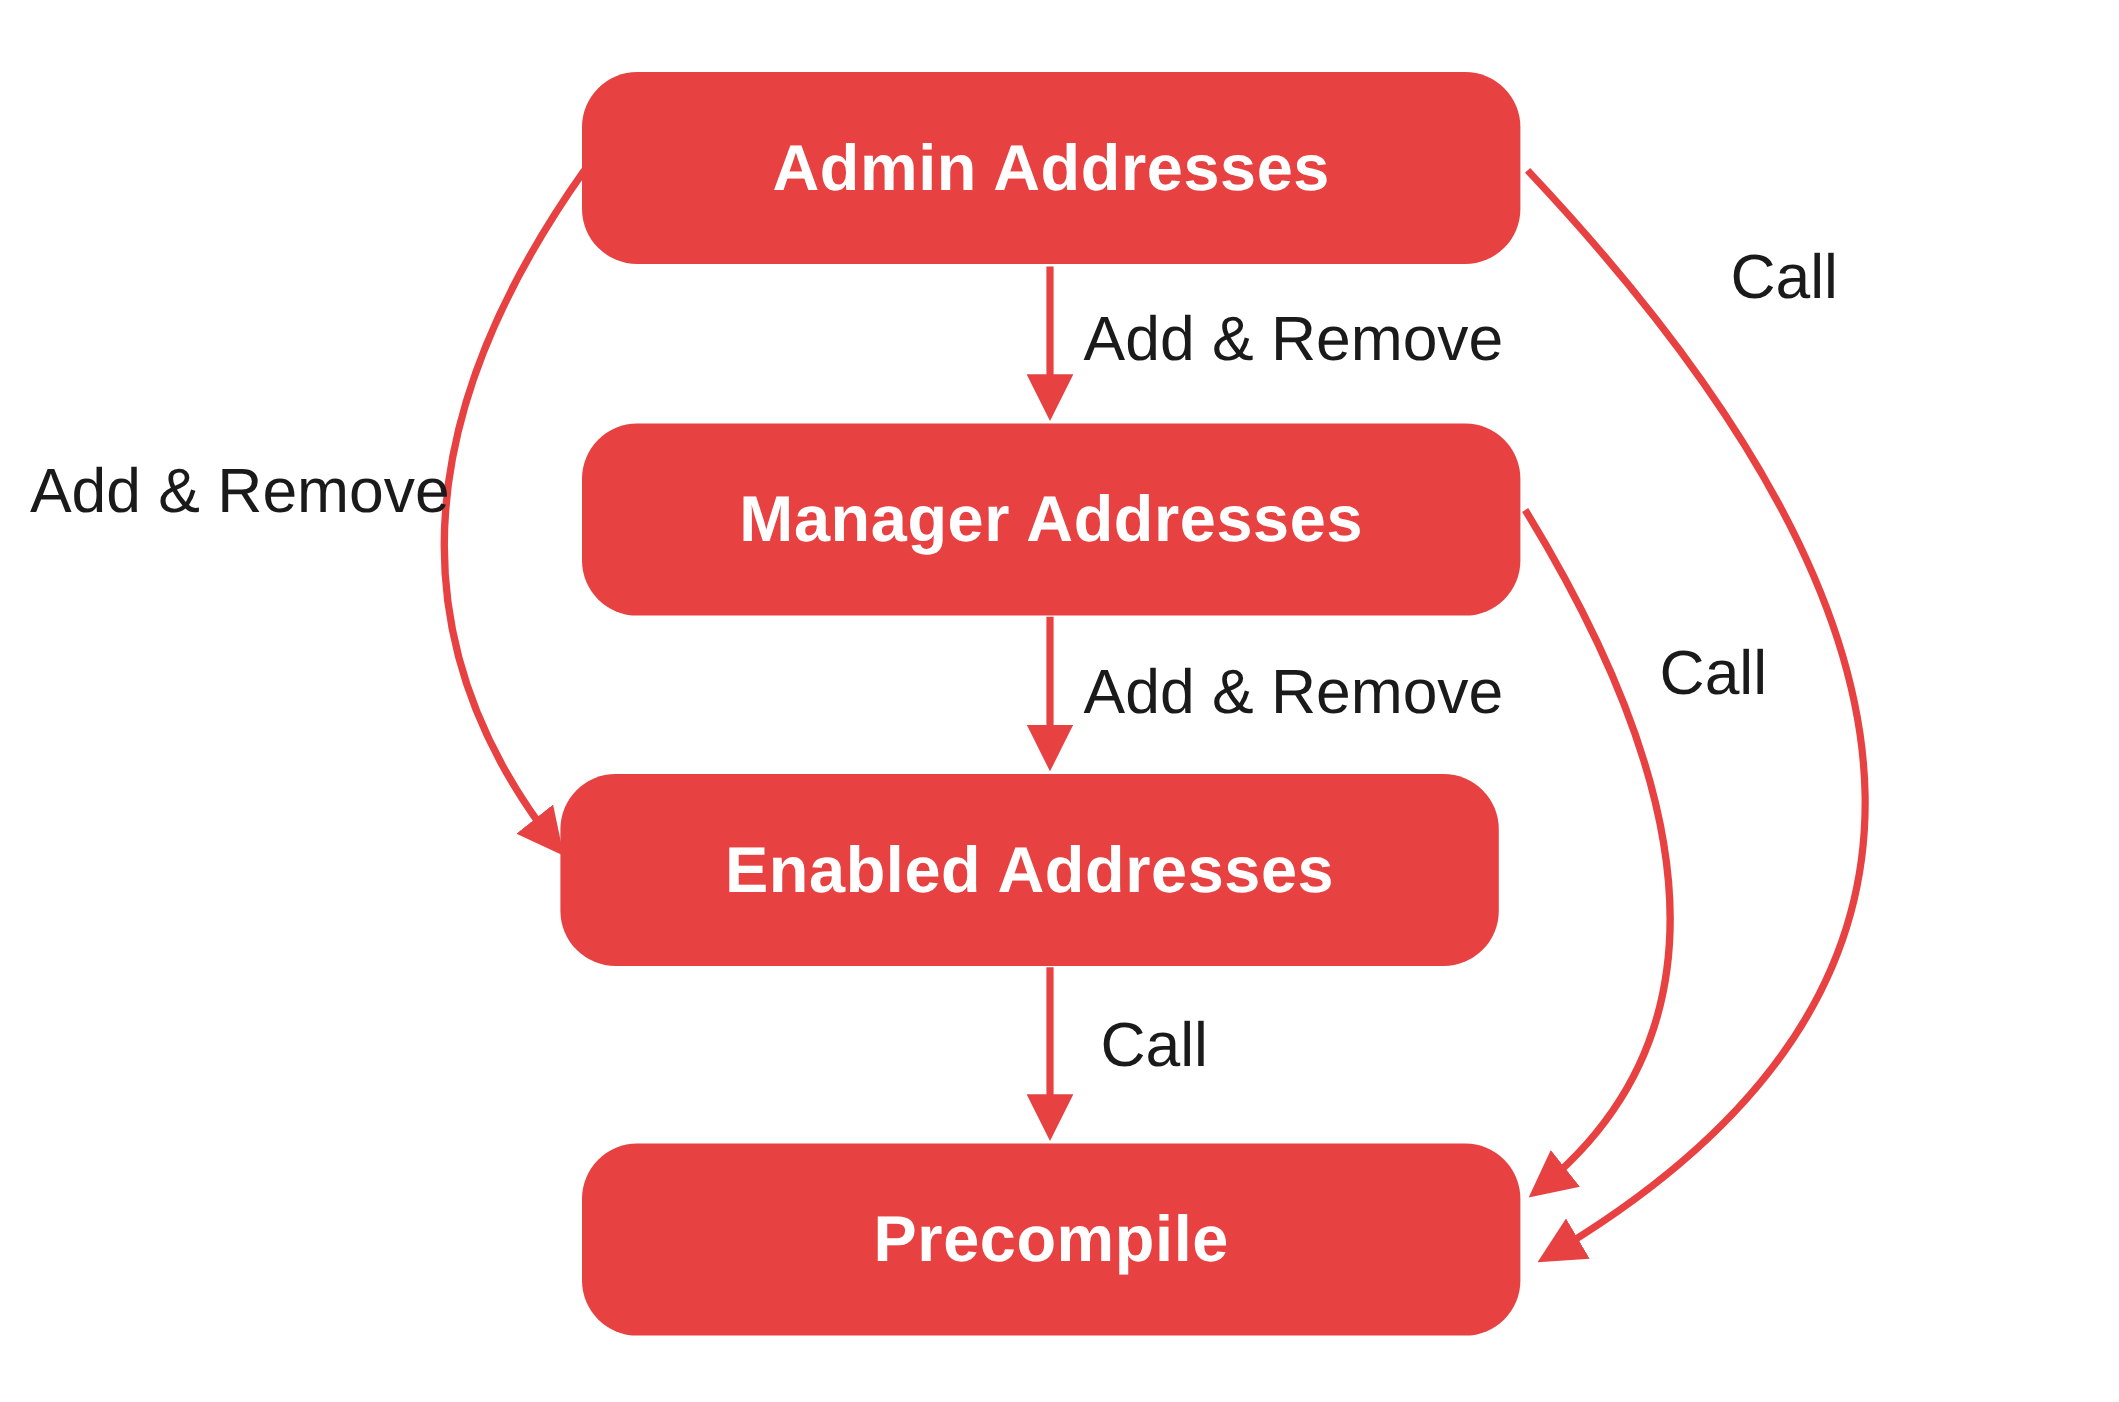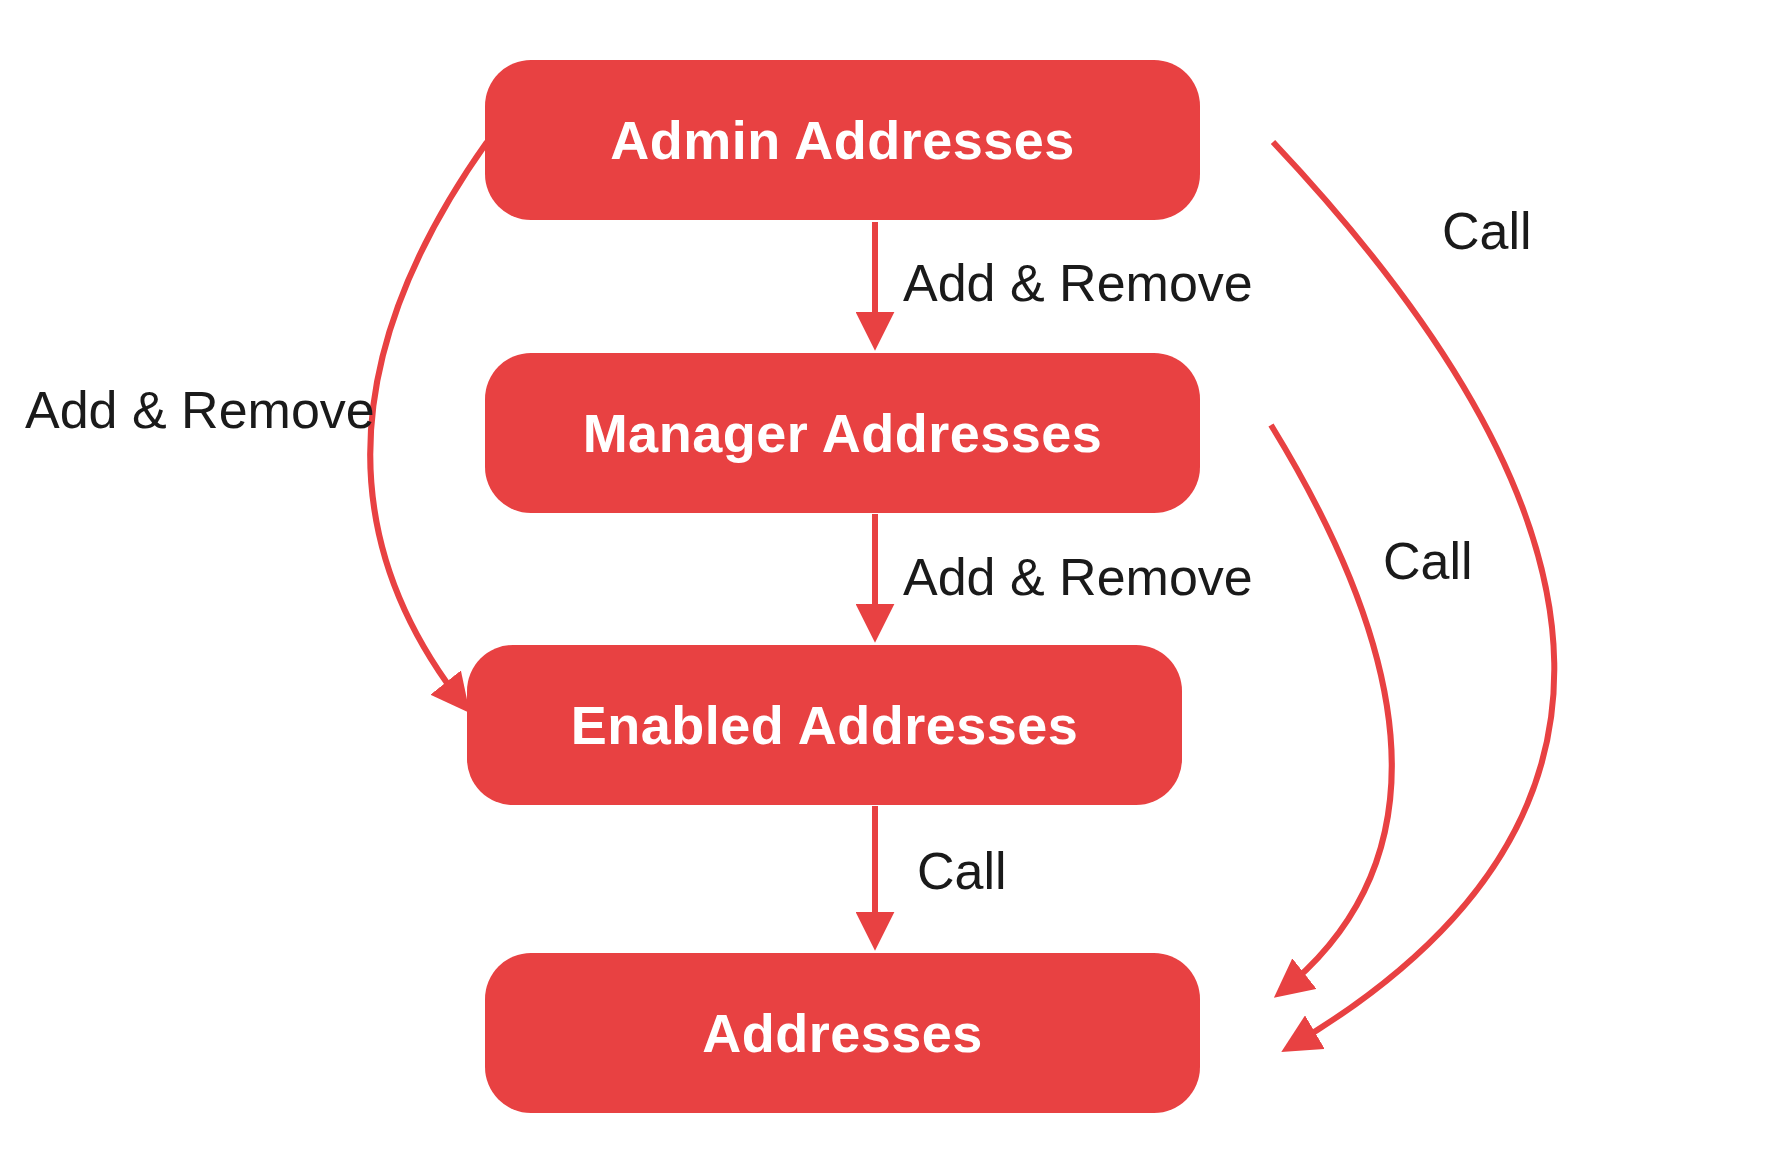--- a/index.html
+++ b/index.html
@@ -21,21 +21,21 @@
     width:1766px;height:1168px;
   }
   .edges path.edge{
     fill:none;
     stroke:var(--accent);
     stroke-width:6;
   }
   .arrowhead{fill:var(--accent);}
   .node{
     position:absolute;
-    width:715px;height:160px;
+    width:782px;height:160px;
     background:var(--accent);
     border-radius:46px;
     display:flex;align-items:center;justify-content:center;
     color:var(--node-text);
     font-size:54px;font-weight:700;
     letter-spacing:0.5px;
   }
   .edge-label{
     position:absolute;
     color:var(--ink);
@@ -75,21 +75,21 @@
 
   <div class="node" style="left:485px;top:353px">
     <span>Manager Addresses</span>
   </div>
 
   <div class="node" style="left:467px;top:645px">
     <span>Enabled Addresses</span>
   </div>
 
   <div class="node" style="left:485px;top:953px">
-    <span>Addresses</span>
+    <span>Precompile</span>
   </div>
 
   <div class="edge-label" style="left:903px;top:257px">Add &amp; Remove</div>
 
   <div class="edge-label" style="left:903px;top:551px">Add &amp; Remove</div>
 
   <div class="edge-label" style="left:917px;top:845px">Call</div>
 
   <div class="edge-label" style="left:25px;top:384px">Add &amp; Remove</div>
 

